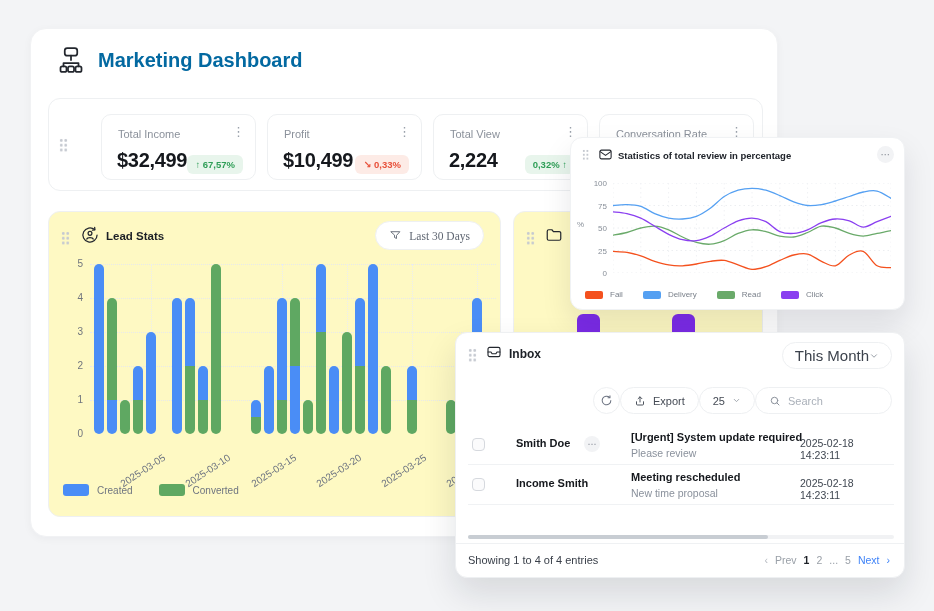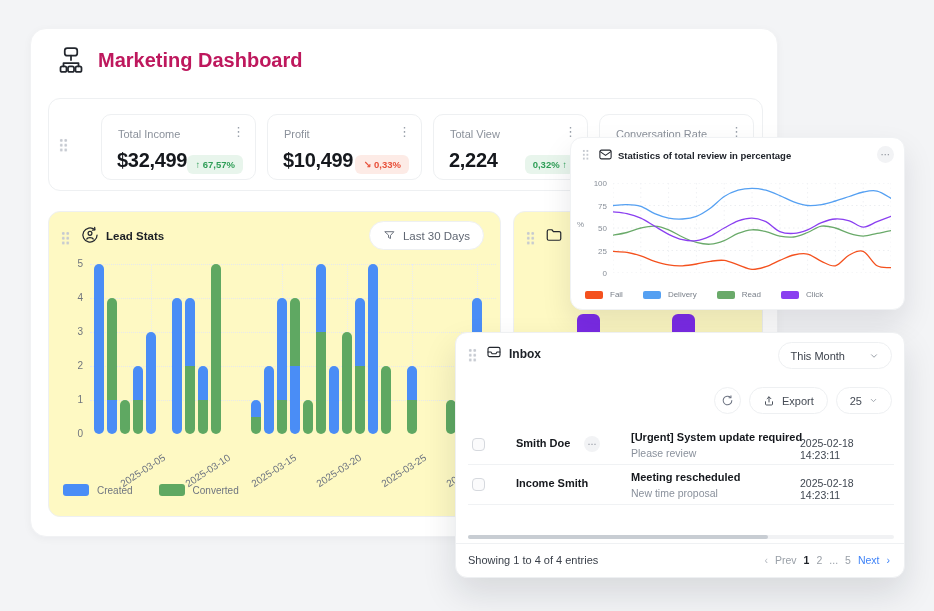--- a/index.html
+++ b/index.html
@@ -6,21 +6,21 @@
   html,body { background:#f3f4f6; font-family:"Liberation Sans","DejaVu Sans",sans-serif; }
   #stage { position:relative; width:934px; height:611px; background:#f3f4f6; overflow:hidden; }
 
   .card-border { background:#fef9c3; border:1px solid #eef0f2; border-radius:12px; }
 
   
   #panel { position:absolute; left:30px; top:28px; width:748px; height:509px;
            background:#fff; border:1px solid #f1f2f4; border-radius:16px;
            box-shadow:0 2px 8px rgba(16,24,40,.04); }
   #app-header { position:absolute; left:25px; top:16px; display:flex; align-items:center; gap:12px; }
-  #app-title { font-size:20px; font-weight:600; color:#be185d; }
+  #app-title { font-size:20px; font-weight:600; color:#0369a1; }
 
   
   .dots { width:9px; height:14px;
           background-image:radial-gradient(circle,#c5c9d0 1.2px, transparent 1.5px);
           background-size:4.5px 4.8px; cursor:grab; }
 
   
   #stats-row { position:absolute; left:17px; top:69px; width:715px; height:93px;
                border:1px solid #eef0f2; border-radius:12px; }
   #stats-row > .dots { position:absolute; left:10px; top:39px; }
@@ -34,21 +34,21 @@
   .badge-up   { color:#2f9e57; background:#e8f5ec; }
   .badge-down { color:#e8503a; background:#fdebe6; }
   .section-title { font-size:11.5px; font-weight:700; color:#1c2026; }
 
   #lead-card { position:absolute; left:17px; top:182px; width:453px; height:306px; }
   #lead-card .dots { position:absolute; left:12px; top:19px; }
   #lead-icon { position:absolute; left:31px; top:13px; }
   #lead-title { position:absolute; left:57px; top:18px; }
   #lead-filter { position:absolute; right:16px; top:9px; height:29px; padding:0 13px;
                  display:flex; align-items:center; gap:7px; border:1px solid #eef0f2;
-                 border-radius:15px; background:#fff; font-size:11.5px; color:#5f6672; cursor:pointer; }
+                 border-radius:15px; background:#fff; font-size:11.5px; color:#5f6672; cursor:pointer;font-family:Liberation Serif, serif; }
   #lead-plot { position:absolute; left:41px; top:52px; width:406px; height:170px; }
   .hgrid { position:absolute; left:0; right:0; border-top:1px dotted #e7e9ec; }
   .vgrid { position:absolute; top:0; bottom:0; border-left:1px dotted #ebedf0; }
   .bar { position:absolute; width:10px; border-radius:5px; overflow:hidden;
          display:flex; flex-direction:column-reverse; }
   .ylab { position:absolute; width:20px; text-align:right; font-size:10px; color:#70757e; }
   .xlab { position:absolute; font-size:10px; color:#6b7280; white-space:nowrap;
           transform:translateX(-80%) rotate(-33deg); transform-origin:100% 0; }
   #lead-legend { position:absolute; left:14px; top:272px; display:flex; gap:26px; align-items:center; }
   .lg-item { display:flex; align-items:center; gap:8px; font-size:10px; color:#6f7580; }
@@ -78,23 +78,23 @@
   .elg-swatch { width:18px; height:8px; border-radius:2px; }
 
   
   #inbox-card { position:absolute; left:455px; top:332px; width:450px; height:246px; z-index:40;
                 background:#fff; border:1px solid #eef0f2; border-radius:12px;
                 box-shadow:0 16px 34px rgba(16,24,40,.12); }
   #inbox-card .dots { position:absolute; left:12px; top:15px; }
   #inbox-icon { position:absolute; left:30px; top:11px; }
   #inbox-title { position:absolute; left:53px; top:14px; font-size:12px; font-weight:700; color:#1c2026; }
   #period-btn { position:absolute; right:12px; top:9px; height:27px; padding:0 12px;
-                display:flex; align-items:center; gap:24px; border:1px solid #eef0f2; border-radius:14px;
-                background:#fff; font-size:11px; color:#3c424c; cursor:pointer; }
-  #inbox-toolbar { position:absolute; right:12px; top:54px; display:flex; gap:8px; align-items:center; }
+                display:flex; align-items:center; gap:0; border:1px solid #eef0f2; border-radius:14px;
+                background:#fff; font-size:15px; color:#3c424c; cursor:pointer; }
+  #inbox-toolbar { position:absolute; right:12px; top:54px; display:flex; align-items:center; }
   .tool-pill { height:27px; display:flex; align-items:center; gap:7px; padding:0 13px;
                border:1px solid #eef0f2; border-radius:14px; background:#fff;
                font-size:11px; color:#454b55; cursor:pointer; }
   #refresh-btn { width:27px; height:27px; padding:0; justify-content:center; border-radius:50%; }
   #search-box { width:137px; }
   #search-box input { border:none; outline:none; width:92px; font-size:11px; color:#3c424c;
                       font-family:inherit; background:transparent; }
   #search-box input::placeholder { color:#aab0b9; }
 
   #inbox-table { position:absolute; left:12px; top:92px; width:426px; }
@@ -417,20 +417,29 @@
         <span>Export</span>
       </div>
       <div class="tool-pill">
         <span>25</span>
         <span>
           <svg class="icon" width="9" height="9" viewBox="0 0 24 24" fill="none" stroke="#9aa0a8" stroke-width="2.4" stroke-linecap="round" stroke-linejoin="round">
               <path d="M6 9l6 6 6-6"></path>
             </svg>
         </span>
       </div>
+      <div id="search-box" class="tool-pill">
+        <span>
+          <svg class="icon" width="12" height="12" viewBox="0 0 24 24" fill="none" stroke="#8a909a" stroke-width="2" stroke-linecap="round">
+            <circle cx="11" cy="11" r="6.5"></circle>
+              <path d="M15.8 15.8 20 20"></path>
+          </svg>
+        </span>
+        <input type="text" placeholder="Search" style="">
+      </div>
     </div>
 
     <div id="inbox-table">
       <div id="table-body">
           <div class="inbox-row">
             <div class="cbox row-cb"></div>
             <div class="row-from">Smith Doe</div>
             <div class="row-menu">⋯</div>
             <div class="row-subject">[Urgent] System update required</div>
             <div class="row-preview">Please review</div>

